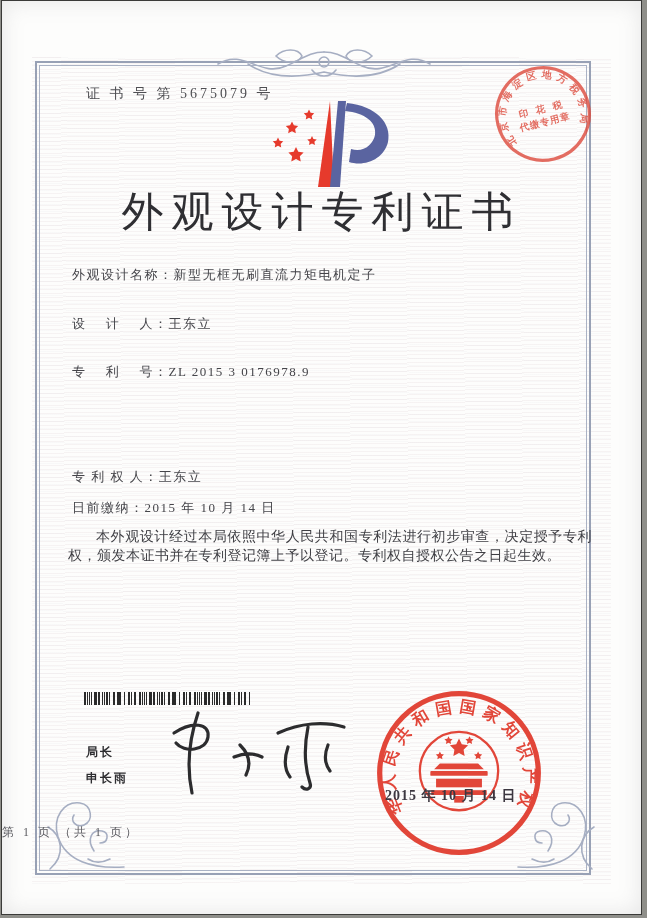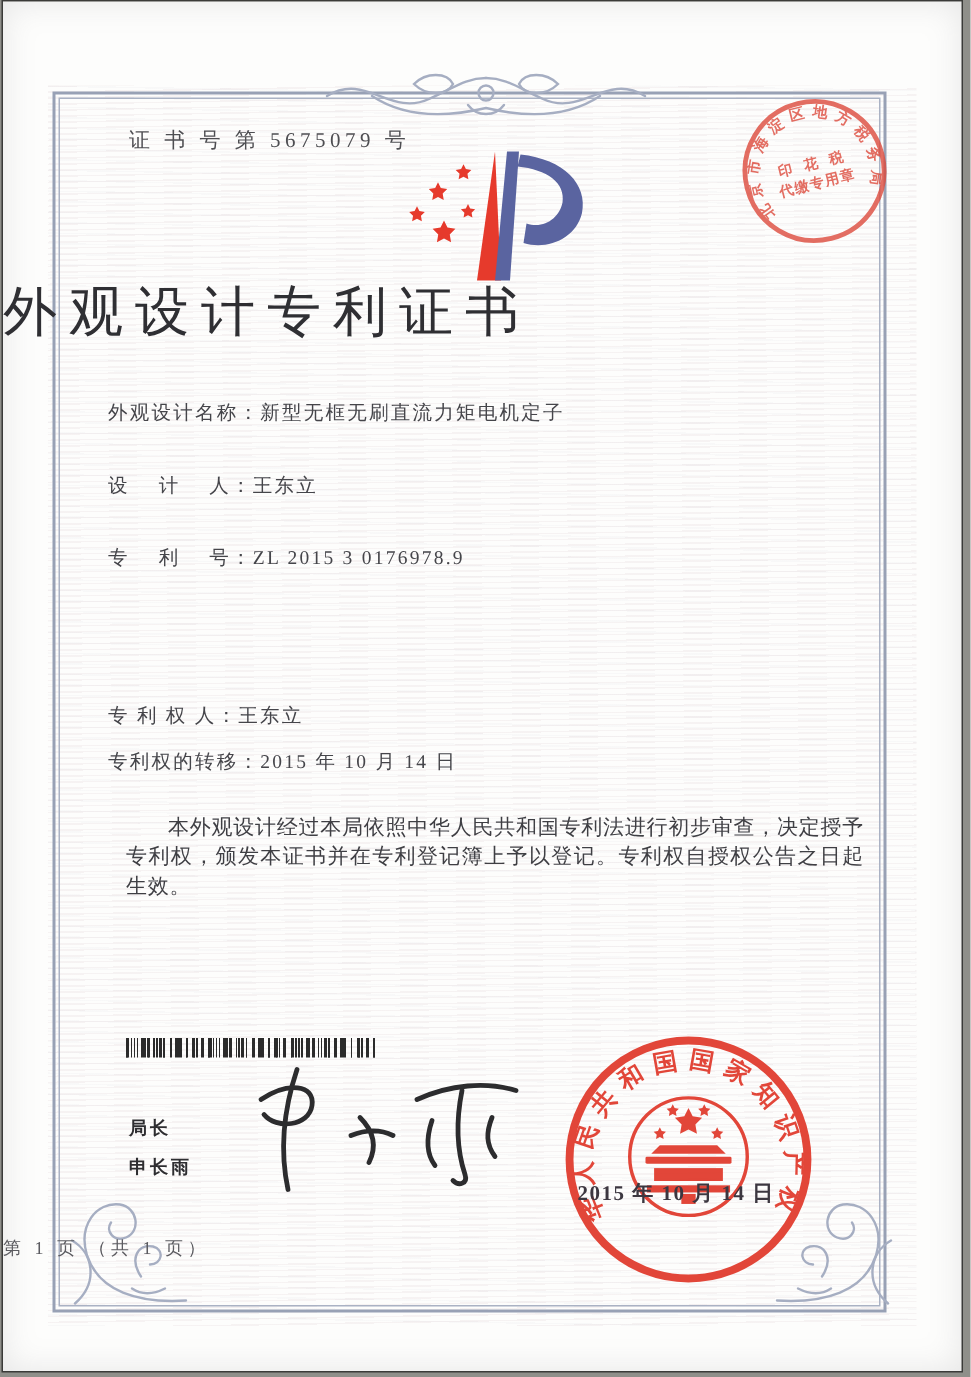--- a/index.html
+++ b/index.html
@@ -31,33 +31,33 @@
     content:"";position:absolute;inset:2px;border:1px solid #aab2c4;
   }
   .ornament{position:absolute;color:#a3abbf;}
   .cert-no{
     position:absolute;left:84px;top:84px;
     font-size:14px;color:#4e4e52;letter-spacing:3px;
   }
   .logo{position:absolute;left:258px;top:96px;width:140px;height:96px;}
   .title{
     position:absolute;left:0;top:183px;width:100%;
-    font-size:36px;color:#2f2f33;
+    text-align:center;font-size:42px;color:#2f2f33;
     letter-spacing:8px;font-weight:500;
   }
   .field-row{
     position:absolute;left:70px;
     font-size:13px;color:#45454a;letter-spacing:1.5px;white-space:nowrap;
   }
   .paras{
     position:absolute;left:66px;top:526px;width:524px;
     font-size:14px;line-height:1.38;color:#3f3f44;
     text-align:justify;letter-spacing:.5px;
   }
-  .paras p{margin:16px;text-indent:2em;}
+  .paras p{margin:0;text-indent:2em;}
   .barcode{
     position:absolute;left:82px;top:691px;width:166px;height:13px;
     background:
       repeating-linear-gradient(90deg,#2b2b2b 0 2px,transparent 2px 3px,#2b2b2b 3px 4px,transparent 4px 7px,#2b2b2b 7px 8px,transparent 8px 11px),
       repeating-linear-gradient(90deg,#2b2b2b 0 1px,transparent 1px 5px);
   }
   .signer{
     position:absolute;left:84px;top:738px;
     font-family:"Liberation Sans","DejaVu Sans",sans-serif;
     font-size:12px;color:#2e2e31;font-weight:600;line-height:26px;letter-spacing:2px;
@@ -138,21 +138,21 @@
   <div class="field-row" style="top:314px">
     <span>设　 计 　人：</span><span>王东立</span>
   </div>
   <div class="field-row" style="top:362px">
     <span>专　 利 　号：</span><span>ZL 2015 3 0176978.9</span>
   </div>
   <div class="field-row" style="top:467px">
     <span>专 利 权 人：</span><span>王东立</span>
   </div>
   <div class="field-row" style="top:498px">
-    <span>专利权的转移：</span><span>2015 年 10 月 14 日</span>
+    <span>日前缴纳：</span><span>2015 年 10 月 14 日</span>
   </div>
 
   <div class="paras">
     <p>本外观设计经过本局依照中华人民共和国专利法进行初步审查，决定授予专利权，颁发本证书并在专利登记簿上予以登记。专利权自授权公告之日起生效。</p>
   </div>
 
   <div class="barcode"></div>
 
   <div class="signer">
     <div>局长</div>

